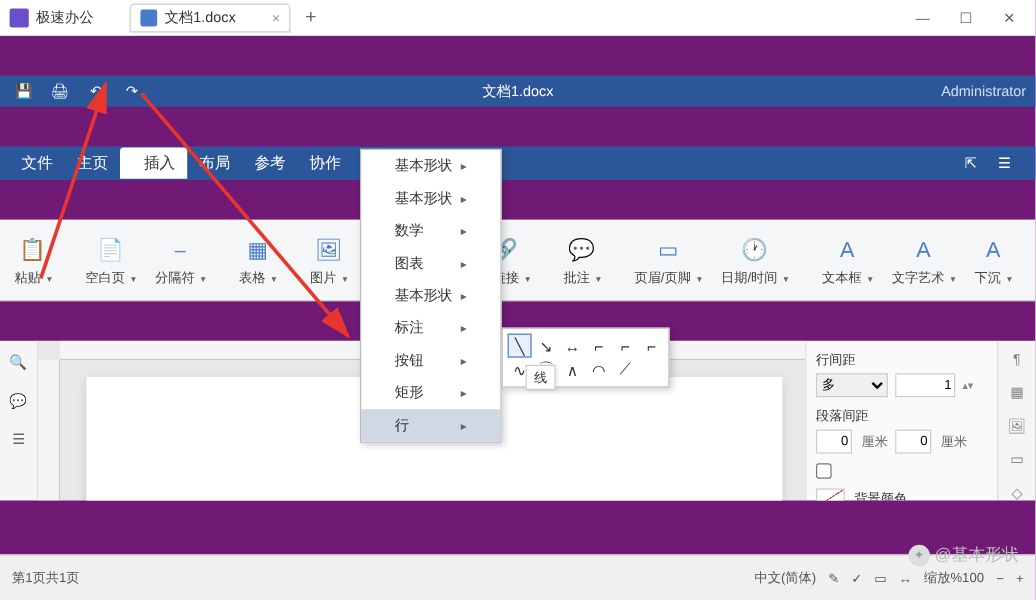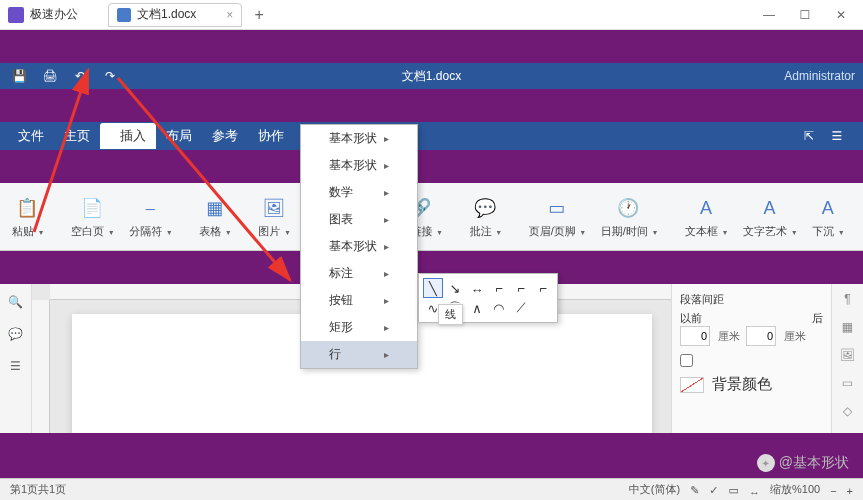--- a/index.html
+++ b/index.html
@@ -44,21 +44,21 @@
 .rp-select { width: 60px; height: 20px; border: 1px solid #ccc; font-size: 11px; }
 .rp-input { width: 50px; height: 20px; border: 1px solid #ccc; font-size: 11px; text-align: right; padding-right: 2px; }
 .rp-unit { font-size: 11px; color: #666; margin-left: 2px; }
 .rp-flex { display: flex; gap: 6px; align-items: center; }
 .rp-check { display: flex; align-items: flex-start; gap: 4px; font-size: 11px; line-height: 1.3; }
 .rp-bgcolor { display: flex; align-items: center; gap: 8px; margin-top: 8px; }
 .color-swatch { width: 24px; height: 16px; border: 1px solid #ccc; background: linear-gradient(to bottom right, #fff 48%, #e74c3c 48%, #e74c3c 52%, #fff 52%); }
 .rp-link { color: #2b579a; text-align: center; margin-top: 14px; cursor: pointer; font-size: 11px; }
 .right-tools { width: 32px; background: #f5f5f5; border-left: 1px solid #ddd; display: flex; flex-direction: column; align-items: center; padding-top: 8px; gap: 14px; }
 .rt-btn { width: 20px; height: 20px; display: flex; align-items: center; justify-content: center; color: #888; cursor: pointer; }
-.statusbar { height: 22px; background: #f0f0f0; border-top: 1px solid #ccc; display: flex; align-items: center; padding: 0 10px; font-size: 11px; color: #555; margin-top: 12px; }
+.statusbar { height: 38px; background: #f0f0f0; border-top: 1px solid #ccc; display: flex; align-items: center; padding: 0 10px; font-size: 11px; color: #555; margin-top: 12px; }
 .sb-right { margin-left: auto; display: flex; align-items: flex-end; gap: 10px; }
 .shape-menu { position: absolute; top: 124px; left: 300px; width: 118px; background: #fff; border: 1px solid #bbb; box-shadow: 2px 2px 6px rgba(0,0,0,0.2); z-index: 100; }
 .sm-item { padding: 5px 28px; font-size: 12px; display: flex; justify-content: space-between; align-items: center; cursor: pointer; }
 .sm-item:hover, .sm-item.hover { background: #d0d7e5; }
 .sm-arrow { font-size: 10px; color: #666; }
 .line-submenu { position: absolute; top: 273px; left: 418px; width: 140px; background: #fff; border: 1px solid #bbb; box-shadow: 2px 2px 6px rgba(0,0,0,0.2); z-index: 101; padding: 4px; }
 .ls-row { display: flex; gap: 2px; }
 .ls-cell { width: 20px; height: 20px; border: 1px solid transparent; display: flex; align-items: center; justify-content: center; cursor: pointer; font-size: 13px; }
 .ls-cell.sel { border: 1px solid #4a7bc8; background: #e8f0fc; }
 .tooltip { position: absolute; top: 304px; left: 438px; background: #fff; border: 1px solid #ccc; padding: 2px 6px; font-size: 11px; z-index: 102; box-shadow: 1px 1px 3px rgba(0,0,0,0.15); }
@@ -186,38 +186,42 @@
       <div class="lt-btn">💬</div>
       <div class="lt-btn">☰</div>
     </div>
     <div class="canvas-area">
       <div class="ruler-h"></div>
       <div class="ruler-v"></div>
       <div class="page"></div>
     </div>
     <div class="right-panel">
       <div class="rp-row">
+        <div class="rp-label">行间距</div>
+        <div class="rp-flex">
+          <select class="rp-select"><option>多</option></select>
+          <input class="rp-input" value="1" style="">
+          <span style="font-size:9px;color:#888;">▴▾</span>
+        </div>
+      </div>
+      <div class="rp-row">
         <div class="rp-label">段落间距</div>
-        <div class="rp-flex" style="justify-content:space-between;">
-          <span style="font-size:11px;">以前</span>
-          <span style="font-size:11px;">后</span>
-        </div>
         <div class="rp-flex">
           <input class="rp-input" style="width: 30px;" value="0">
           <span class="rp-unit">厘米</span>
           <input class="rp-input" style="width: 30px;" value="0">
           <span class="rp-unit">厘米</span>
         </div>
       </div>
       <div class="rp-check">
         <input type="checkbox" style="">
       </div>
       <div class="rp-bgcolor">
         <div class="color-swatch"></div>
-        <span style="font-size:15px;">背景颜色</span>
+        <span style="font-size:11px;">背景颜色</span>
       </div>
     </div>
     <div class="right-tools">
       <div class="rt-btn">¶</div>
       <div class="rt-btn">▦</div>
       <div class="rt-btn">🖼</div>
       <div class="rt-btn">▭</div>
       <div class="rt-btn">◇</div>
       <div class="rt-btn">T</div>
       <div class="rt-btn">📊</div>

